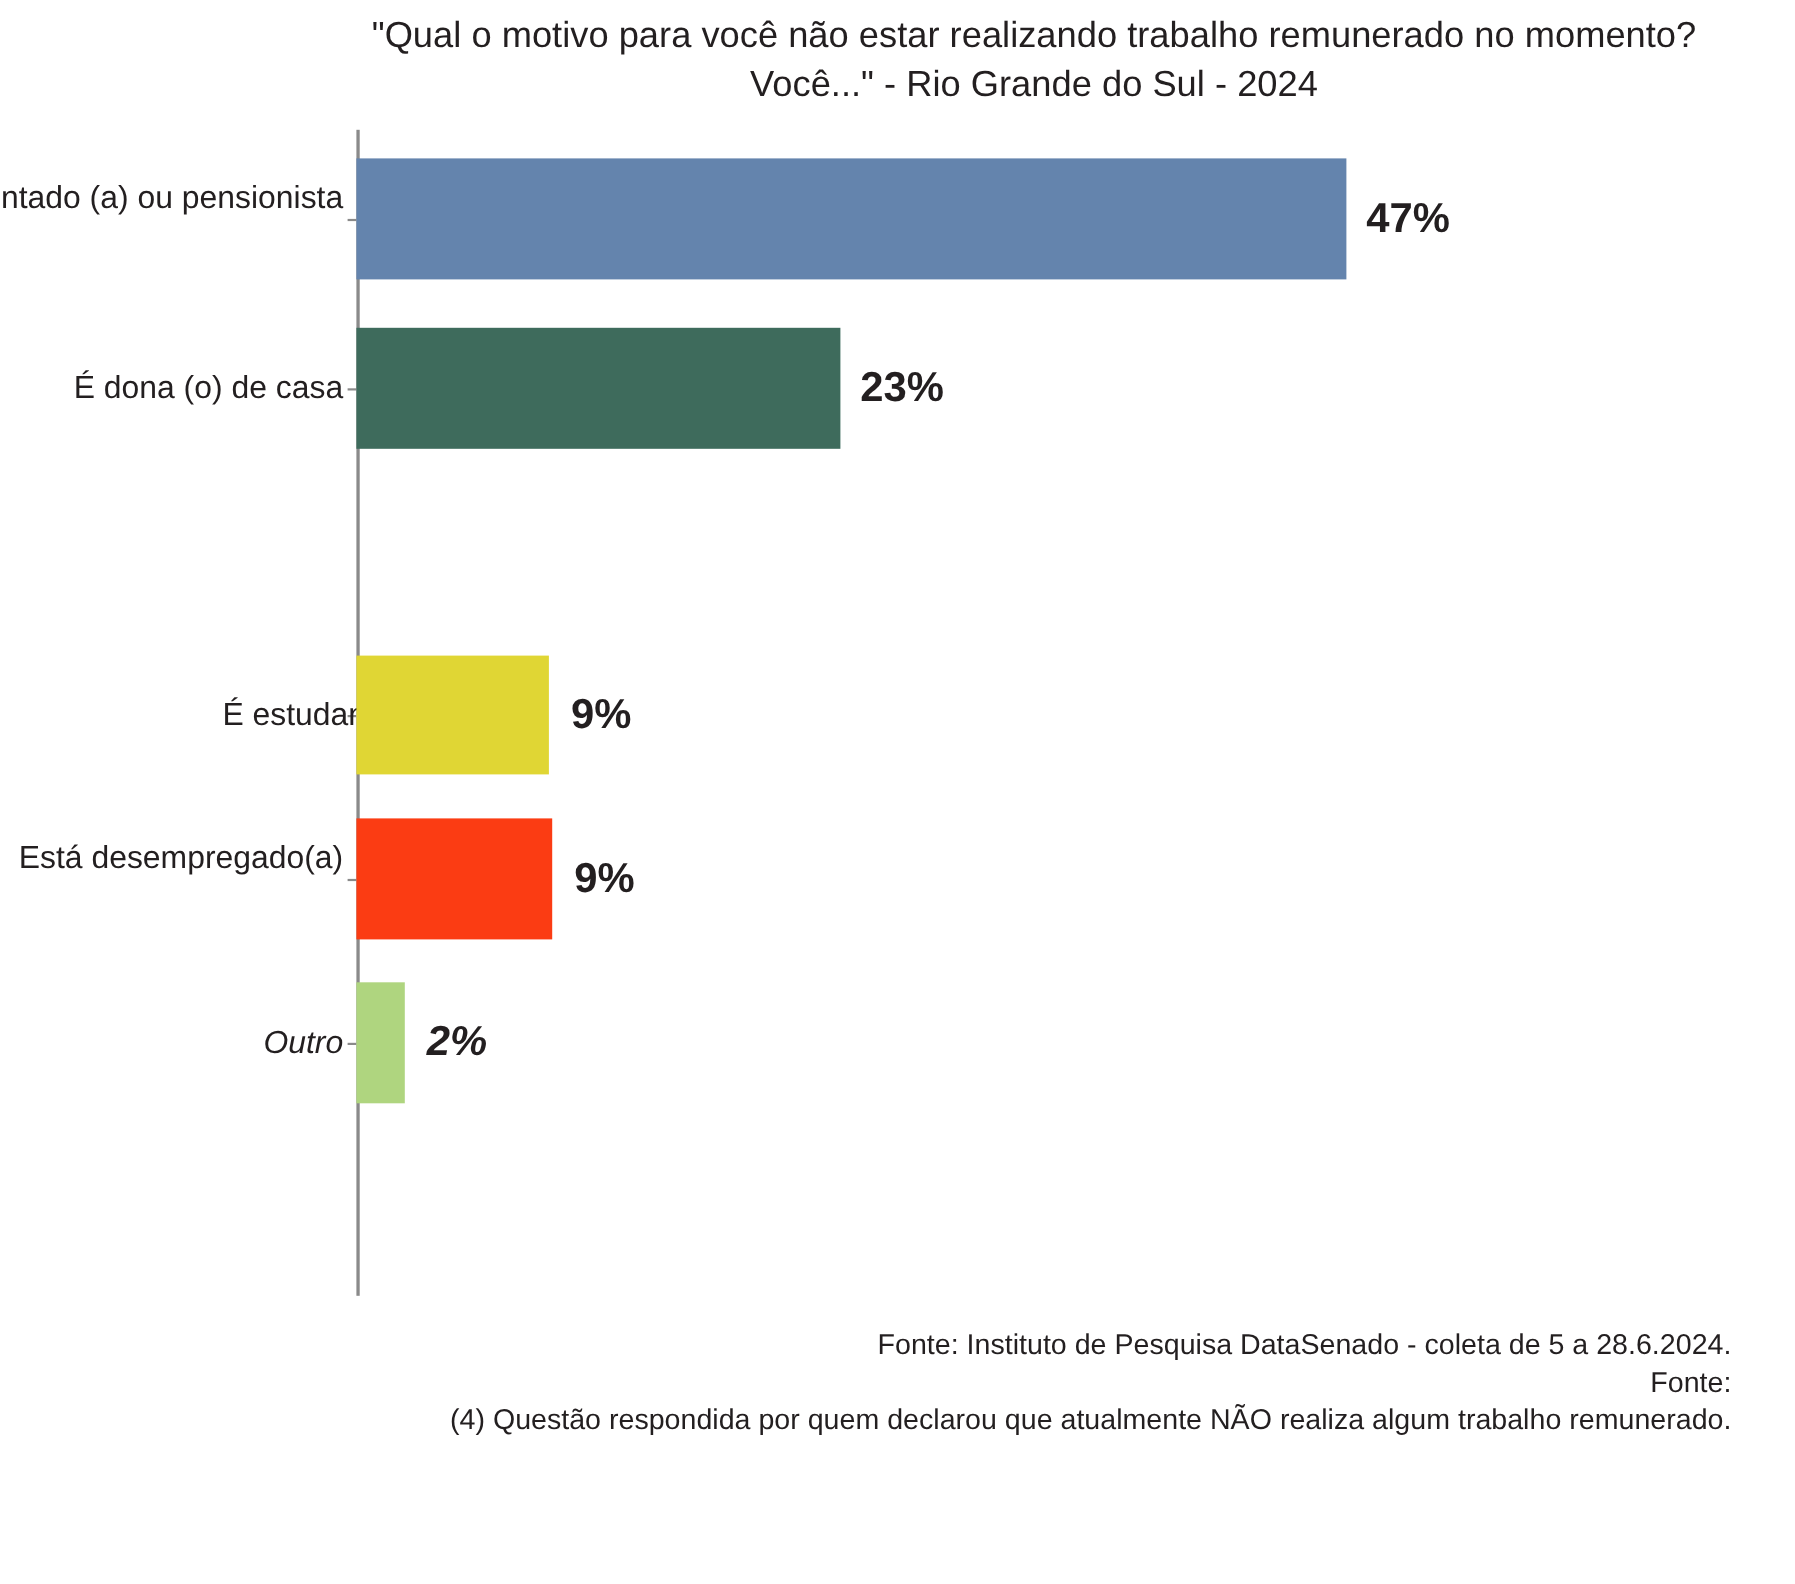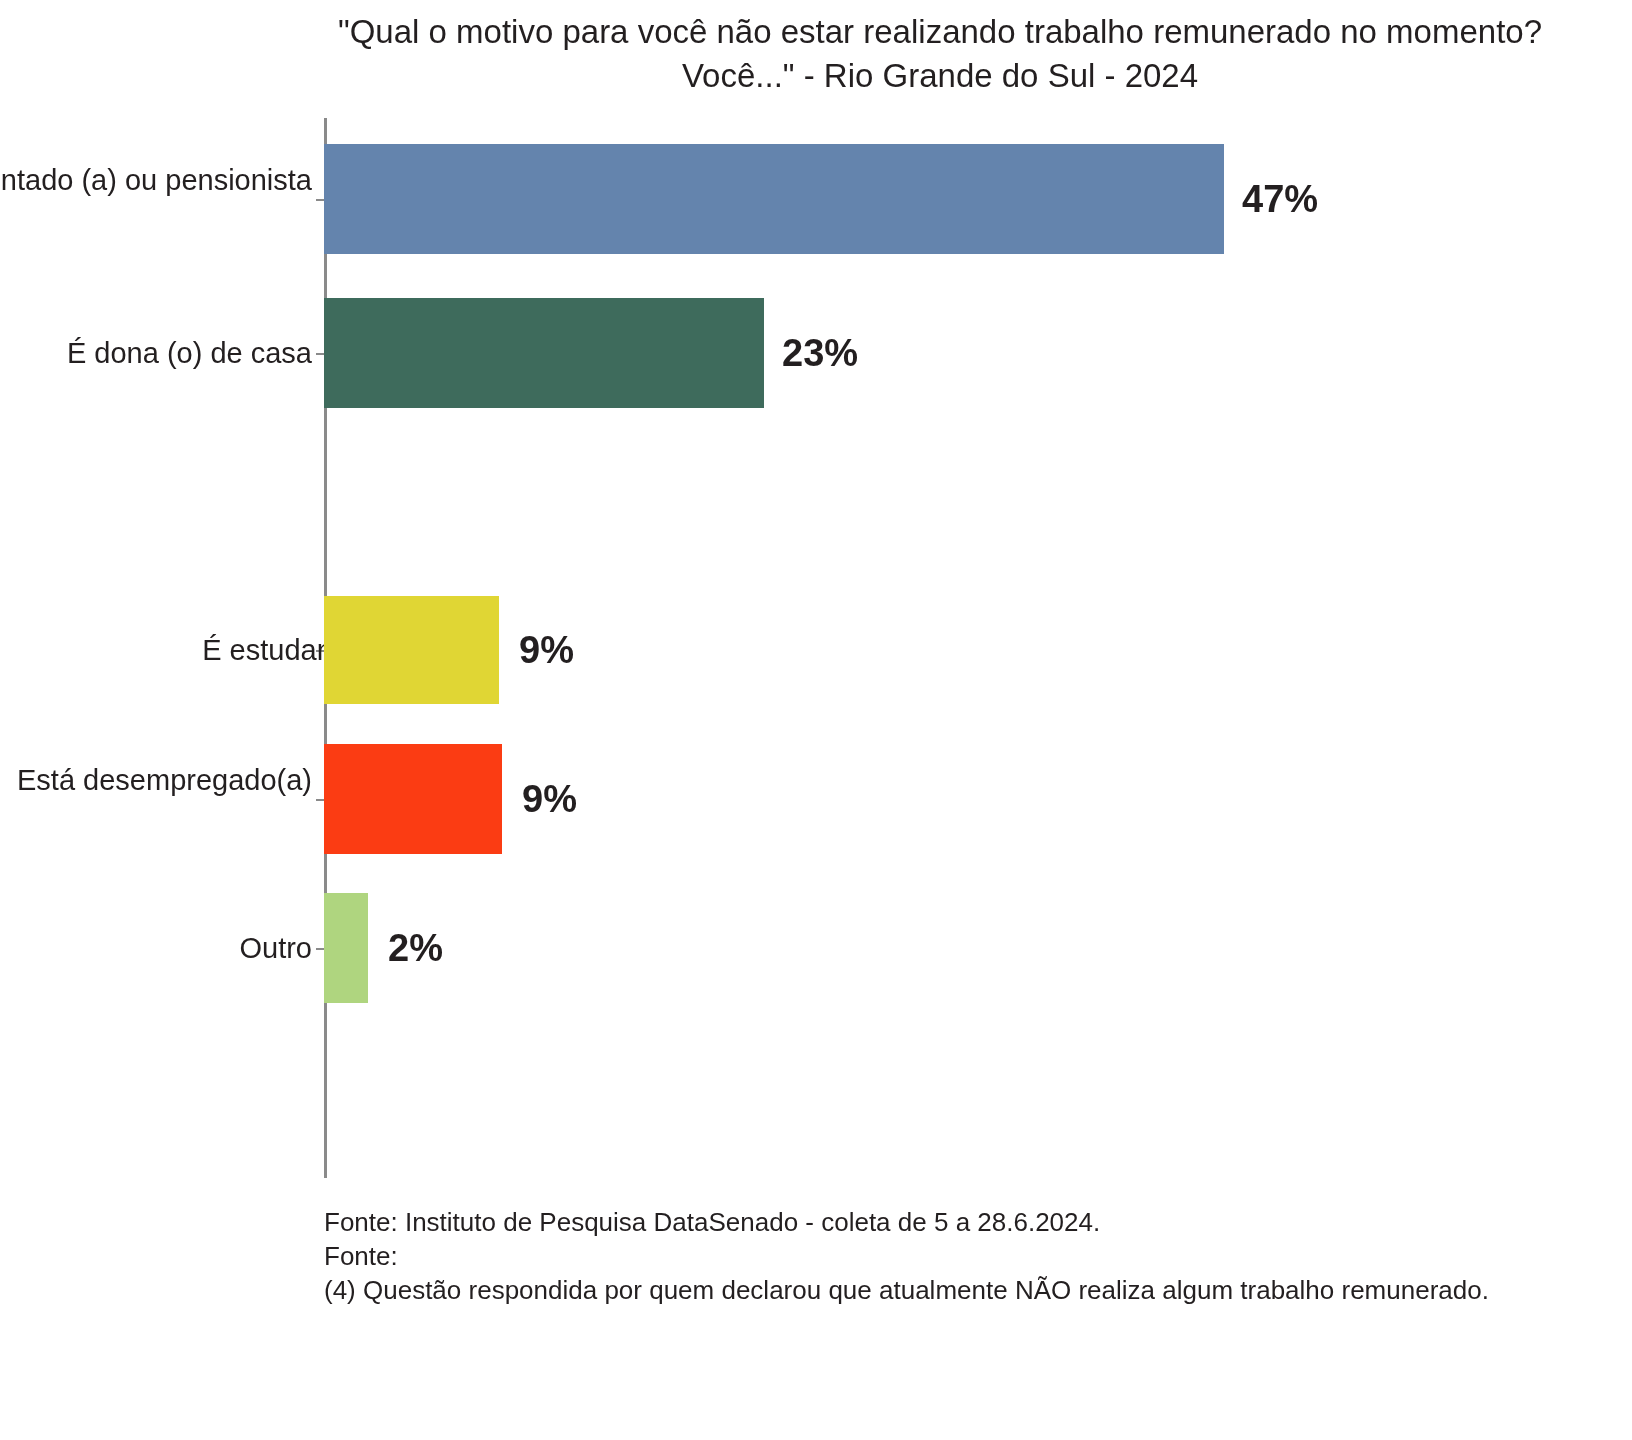--- a/index.html
+++ b/index.html
@@ -88,20 +88,21 @@
     position: absolute;
     left: 324px;
     top: 1205px;
     width: 1250px;
     font-size: 26px;
     line-height: 34px;
     color: #231f20;
   }
   .footnote div {
     white-space: pre-wrap;
+    text-align: right;
   }
 </style>
 </head>
 <body>
 
 <div class="chart-wrap">
 
   <div class="chart-title">"Qual o motivo para você não estar realizando trabalho remunerado no momento? Você..." - Rio Grande do Sul - 2024</div>
 
   <div class="axis-line"></div>
@@ -130,21 +131,21 @@
       <div class="bar-value" style="left:195px;">9%</div>
     </div>
 
     <div class="cat-row" style="top:626px;height:110px;">
       <div class="tick" style="top:55px;"></div>
       <div class="cat-label" style="top:18px;">Está desempregado(a)</div>
       <div class="bar" style="width:178px;background:#fb3c13;"></div>
       <div class="bar-value" style="left:198px;">9%</div>
     </div>
 
-    <div class="cat-row" style="top:775px;height:110px;">
+    <div class="cat-row" style="top:775px;height:110px;font-style:italic;">
       <div class="tick" style="top:55px;"></div>
       <div class="cat-label" style="top:37px;">Outro</div>
       <div class="bar" style="width:44px;background:#afd57f;"></div>
       <div class="bar-value" style="left:64px;">2%</div>
     </div>
 
 
   </div>
 
   <div class="footnote">

